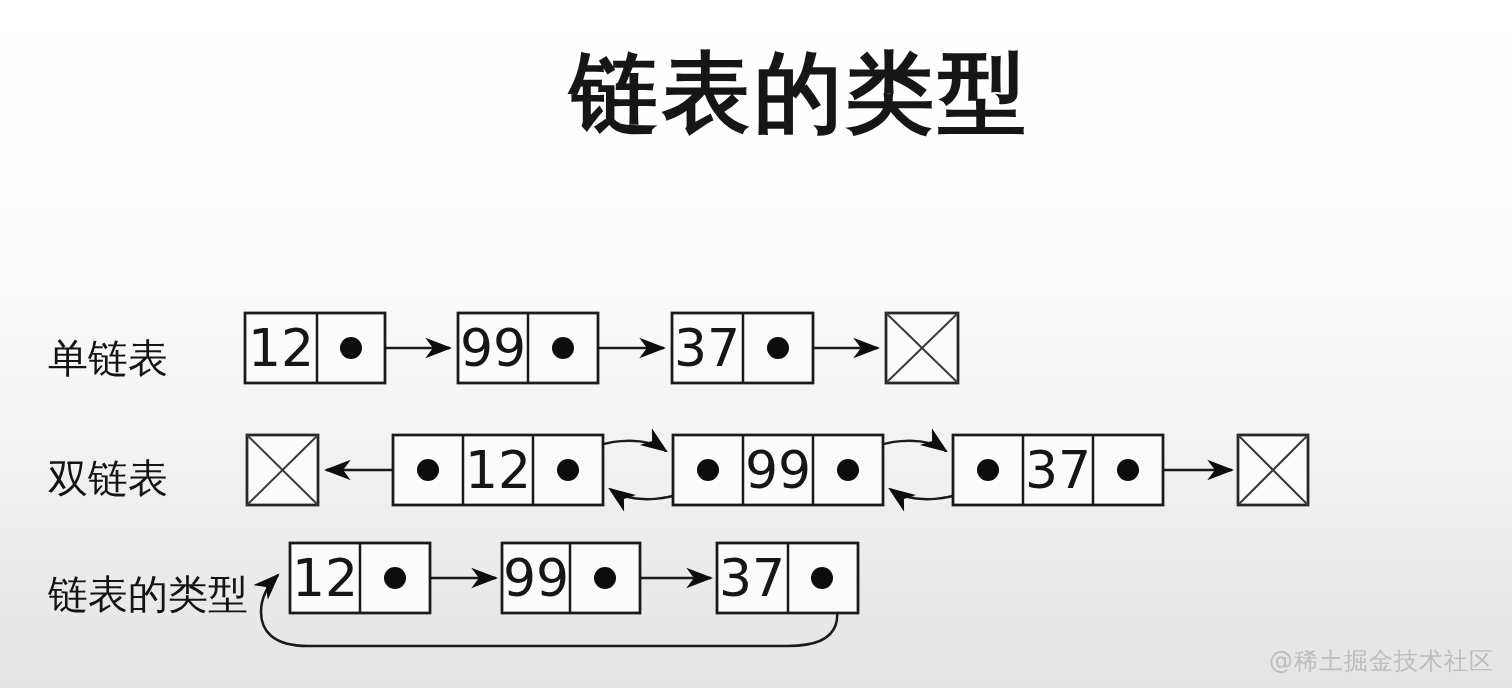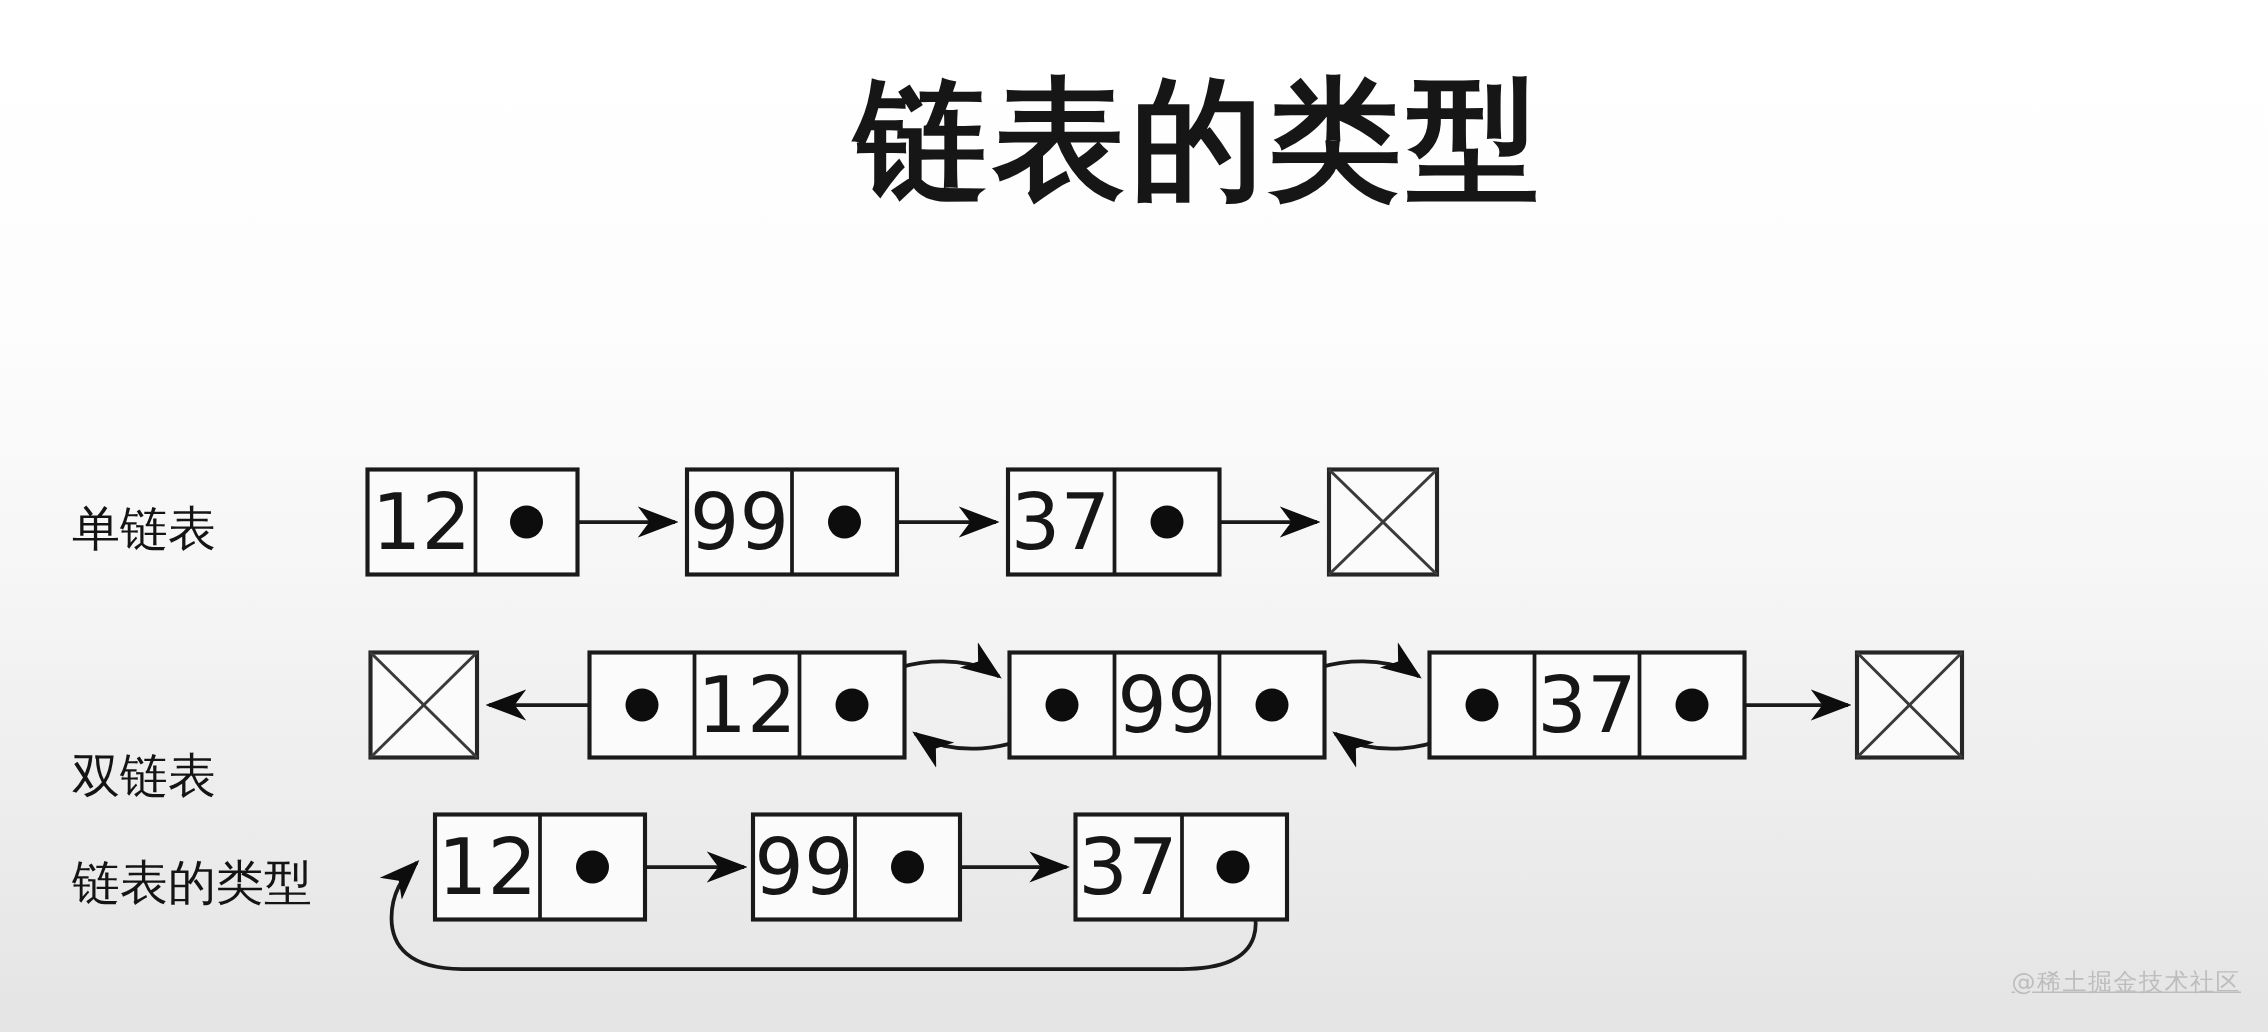--- a/index.html
+++ b/index.html
@@ -19,48 +19,47 @@
     font-weight:600;
     letter-spacing:4px;
     white-space:nowrap;
     color:#161616;
     margin:0;
     text-align:right;
   }
   .row-label{
     position:absolute;
     left:48px;
-    font-size:32px;
+    font-size:40px;
     font-weight:500;
     color:#141414;
     white-space:nowrap;
   }
   .row-label.r1{top:331px;}
-  .row-label.r2{top:451px;margin-top:45px;}
+  .row-label.r2{top:451px;}
   .row-label.r3{top:567px;}
   svg.diagram{position:absolute;left:0;top:0;}
   .node-box{fill:#fbfbfb;stroke:#1a1a1a;stroke-width:2.75;}
   .cell-divider{stroke:#1a1a1a;stroke-width:2.5;}
   .null-box{fill:#fbfbfb;stroke:#262626;stroke-width:2.75;}
   .null-x{stroke:#3a3a3a;stroke-width:2;}
   .ptr-dot{fill:#0d0d0d;}
   .link-line{stroke:#1a1a1a;stroke-width:2.5;fill:none;}
   .node-value{
     font-family:"DejaVu Sans","Liberation Sans",sans-serif;
     font-size:52px;
     fill:#161616;
     text-anchor:middle;
   }
   .watermark{
     position:absolute;
     right:18px;top:645px;
-    font-size:16px;
+    font-size:24px;
     color:#bdbdbd;
     letter-spacing:1px;
-    text-decoration:underline;
   }
 </style>
 </head>
 <body>
 
 <div class="stage">
 
   <h1 class="page-title">链表的类型</h1>
 
   <div class="row-label r1">单链表</div>

